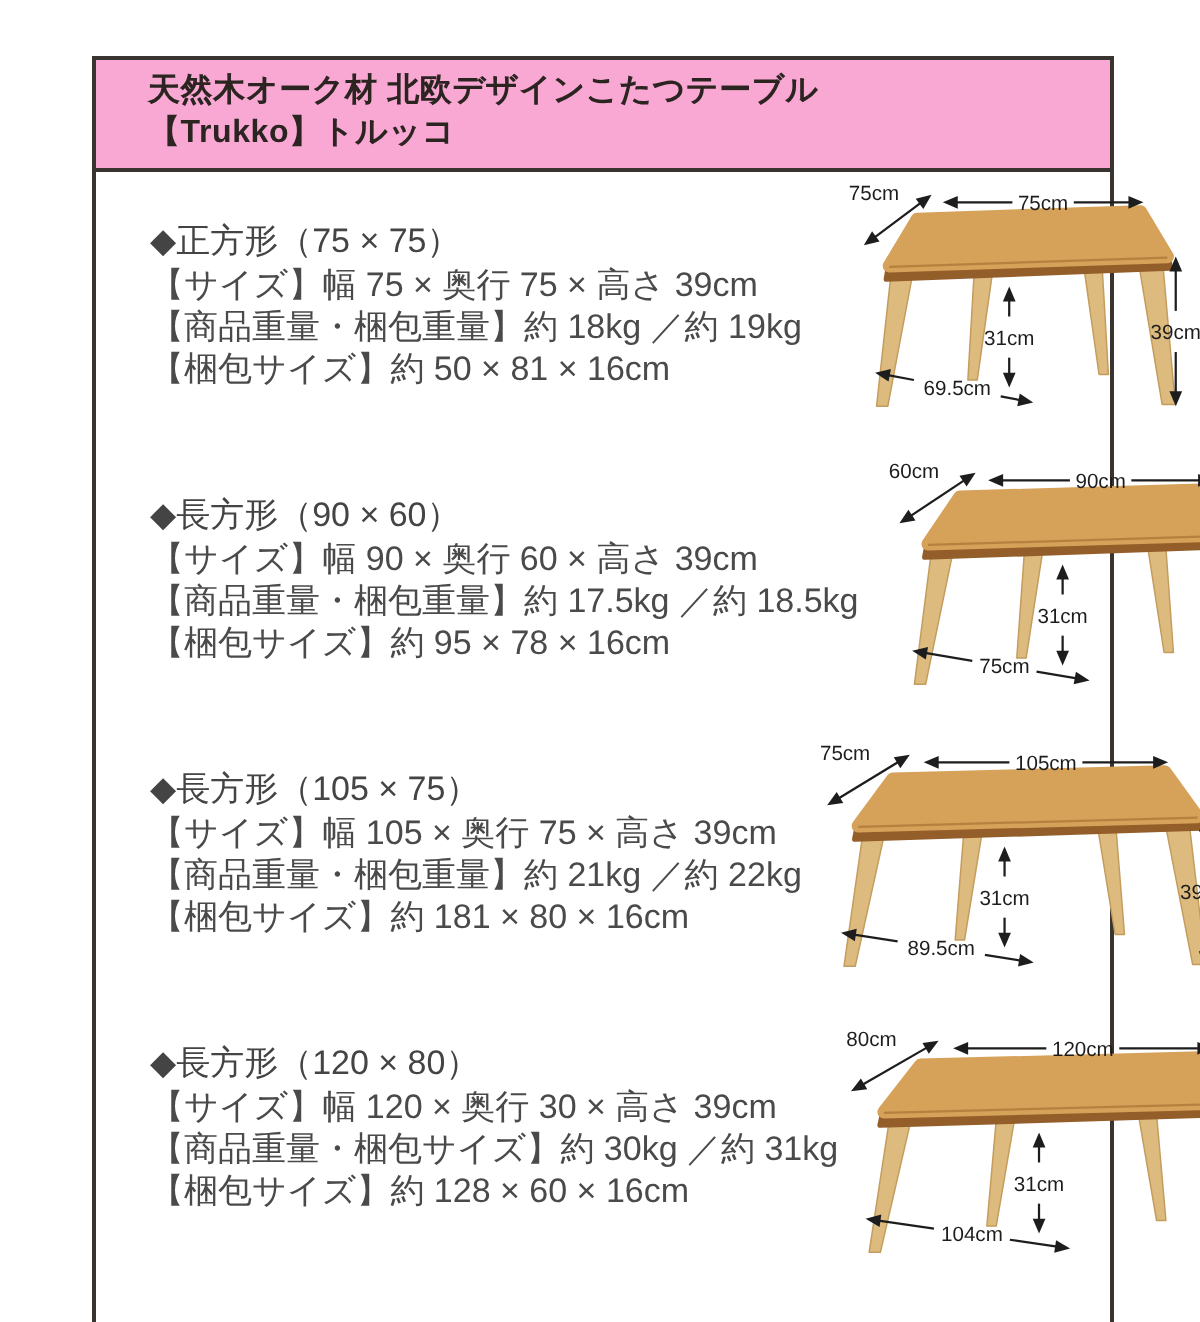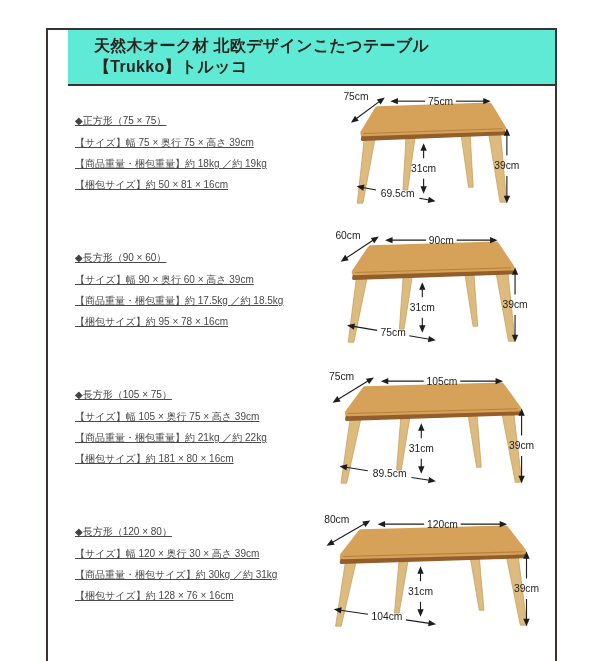--- a/index.html
+++ b/index.html
@@ -7,35 +7,33 @@
     width:600px;height:661px;background:#ffffff;
     font-family:"Liberation Sans","DejaVu Sans",sans-serif;
     -webkit-font-smoothing:antialiased;
   }
   .page{position:relative;width:600px;height:661px;overflow:hidden;background:#fff;}
   .box{
     position:absolute;left:46px;top:28px;width:511px;height:633px;
     box-sizing:border-box;border:2px solid #3a3431;border-bottom:none;background:#fff;
   }
   .header{
-    height:49px;background:#5eead4;border-bottom:2px solid #3a3431;
+    height:49px;background:#f9a8d4;border-bottom:2px solid #3a3431;
     padding:5px 10px 0 26px;
-    margin-left:20px;
   }
   .header .t1,.header .t2{
     font-size:16px;font-weight:bold;color:#2c2420;line-height:21px;
     letter-spacing:0.3px;white-space:nowrap;
   }
   .rows{position:relative;}
   .row{display:flex;height:137px;}
   .specs{
     flex:0 0 272px;box-sizing:border-box;padding:24px 0 0 27px;
-    color:#4a4a4a;font-size:10px;line-height:21px;white-space:nowrap;overflow:visible;
+    color:#4a4a4a;font-size:17px;line-height:21px;white-space:nowrap;overflow:visible;
     z-index:2;
-    text-decoration:underline;
   }
   .shape{margin-bottom:1px;color:#444444;}
   .figure{flex:1;box-sizing:border-box;text-align:right;}
   .figure svg{width:234px;height:131px;display:block;}
   svg text{font-family:"Liberation Sans","DejaVu Sans",sans-serif;}
 </style>
 </head>
 <body>
 
 <div class="page">
@@ -178,21 +176,21 @@
               <text x="74.3808" y="115.82" fill="#1d1d1d" font-size="11" text-anchor="middle">89.5cm</text>
             </svg>
         </div>
       </div>
 
       <div class="row">
         <div class="specs">
           <div class="shape">◆長方形（120 × 80）</div>
           <div class="spec-line">【サイズ】幅 120 × 奥行 30 × 高さ 39cm</div>
           <div class="spec-line">【商品重量・梱包サイズ】約 30kg ／約 31kg</div>
-          <div class="spec-line">【梱包サイズ】約 128 × 76 × 16cm</div>
+          <div class="spec-line">【梱包サイズ】約 128 × 60 × 16cm</div>
         </div>
         <div class="figure" style="padding-top:15px">
           <svg class="tbl" viewBox="0 0 250 140">
               <polygon points="84.8,48.0 94.8,48.0 84.5,108.0 79.5,108.0" fill="#ddbb7e" stroke="#c49d5e" stroke-width="0.8" stroke-linejoin="round"></polygon>
               <polygon points="159.9,45.0 169.9,45.0 175.2,105.0 170.2,105.0" fill="#ddbb7e" stroke="#c49d5e" stroke-width="0.8" stroke-linejoin="round"></polygon>
               <polygon points="28.2,46.0 40.2,46.0 22.6,122.0 16.6,122.0" fill="#ddbb7e" stroke="#c49d5e" stroke-width="0.8" stroke-linejoin="round"></polygon>
               <polygon points="198.4,44.0 211.4,44.0 221.1,121.0 214.1,121.0" fill="#ddbb7e" stroke="#c49d5e" stroke-width="0.8" stroke-linejoin="round"></polygon>
               <polygon points="24.5,45.0 216.6,40.0 218.5,48.0 22.5,54.0" fill="#935e29" stroke="#935e29" stroke-width="3" stroke-linejoin="round"></polygon>
               <polygon points="44.0,22.0 198.1,18.0 216.6,42.0 24.5,47.0" fill="#d6a158" stroke="#d6a158" stroke-width="7" stroke-linejoin="round"></polygon>
               <line x1="24.47999999999999" y1="47.5" x2="216.5944" y2="42.5" stroke="#b5813e" stroke-width="1.2"></line>

